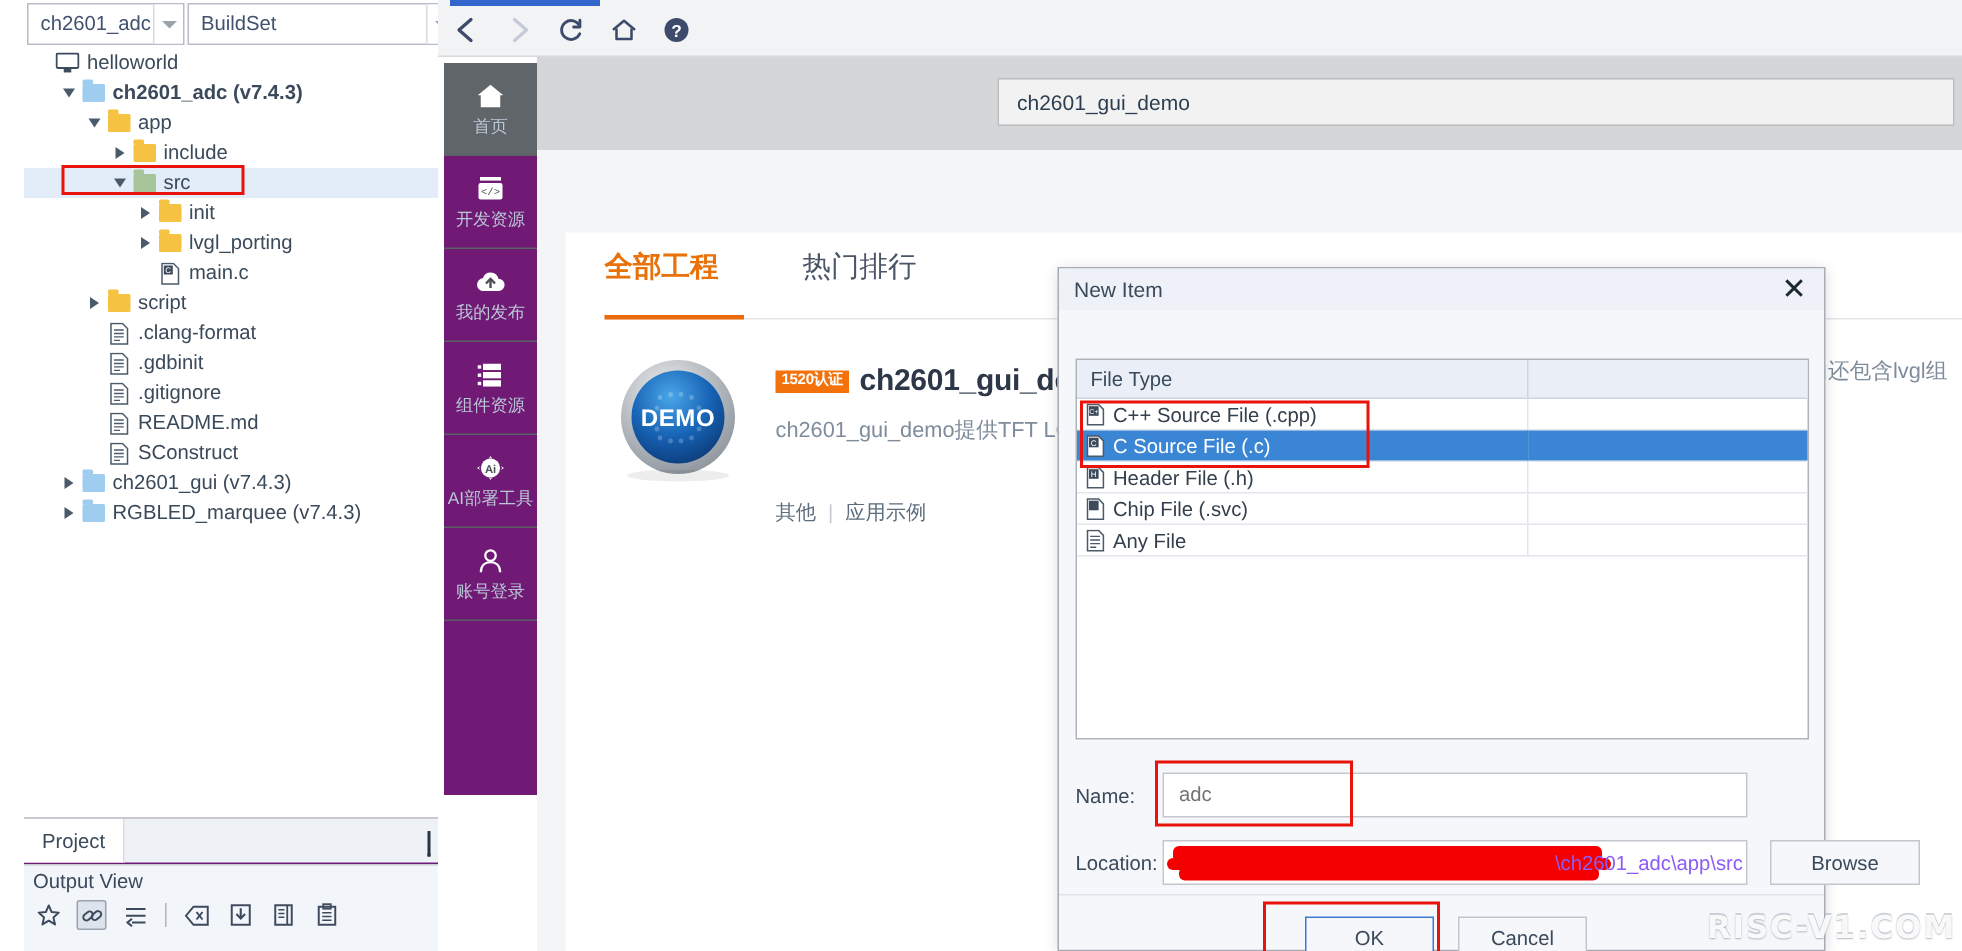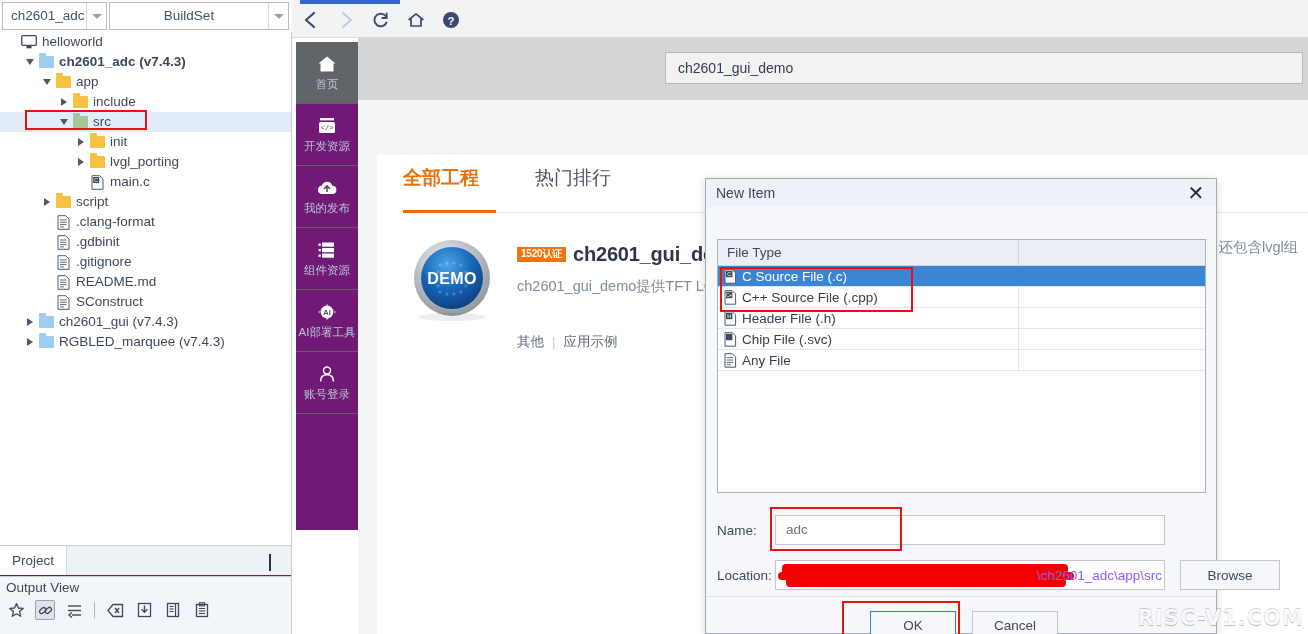--- a/index.html
+++ b/index.html
@@ -9,21 +9,21 @@
     overflow: hidden;
     font-family: "Liberation Sans", "DejaVu Sans", sans-serif;
     font-size: 13px;
     color: #3b4a5a;
     background: #ffffff;
   }
   #root { position: relative; width: 1308px; height: 634px; }
 
   
   #ide-panel {
-    position: absolute; left: 0; top: 0; width: 292px; height: 634px;
+    position: absolute; left: 16px; top: 0; width: 292px; height: 634px;
     background: #701a75;
     border-right: 1px solid #c8ccd2;
   }
   .combo-row {
     position: absolute; left: 0; top: 0; width: 292px; height: 32px;
     display: flex; align-items: stretch;
     background: #ffffff;
   }
   .combo {
     display: flex; align-items: center;
@@ -40,21 +40,21 @@
     display: flex; align-items: center; justify-content: center;
     background: #fff;
   }
   .tri-down {
     width: 0; height: 0; border-left: 5px solid transparent;
     border-right: 5px solid transparent; border-top: 5px solid #9aa2ad;
   }
   #combo-project { width: 105px; }
   #combo-project .cb-text { width: 83px; }
   #combo-buildset { width: 180px; }
-  #combo-buildset .cb-text { width: 158px; text-align: center; }
+  #combo-buildset .cb-text { width: 158px; }
 
   
   #tree {
     position: absolute; left: 0; top: 32px; width: 291px; height: 513px;
     background: #fff; overflow: hidden;
   }
   .tree-row {
     position: relative; height: 20px; display: flex; align-items: center;
     white-space: nowrap; font-size: 13.5px; color: #3b4a5a;
     padding-left: 6px;
@@ -708,43 +708,43 @@
       <span id="dlg-close">✕</span>
     </div>
 
     <div id="dlg-body">
       <div id="filetype-table">
         <div id="ft-header">
           <div class="c1">File Type</div>
           <div class="c2"></div>
         </div>
         <div id="ft-rows">
+            <div class="ft-row">
+              <div class="c1">
+                <span class="fileico">
+                  <svg width="13" height="15" viewBox="0 0 13 15">
+                    <path d="M1,0.7 H8.4 L11.6,3.9 V14.2 H1 Z" fill="#fff" stroke="#4a5a6a" stroke-width="1"></path>
+                    <rect x="2" y="1.8" width="6.4" height="6.4" fill="#3d4a5c"></rect>
+                    <text x="5.2" y="7" font-size="4.6" fill="#ffffff" text-anchor="middle" font-family="Liberation Sans, sans-serif">C+</text>
+                  </svg>
+                </span>
+                <span>C++ Source File (.cpp)</span>
+              </div>
+              <div class="c2"></div>
+            </div>
             <div class="ft-row selected">
               <div class="c1">
                 <span class="fileico">
                   <svg width="13" height="15" viewBox="0 0 13 15">
                     <path d="M1,0.7 H8.4 L11.6,3.9 V14.2 H1 Z" fill="#fff" stroke="#4a5a6a" stroke-width="1"></path>
                     <rect x="2" y="1.8" width="6.4" height="6.4" fill="#3d4a5c"></rect>
                     <text x="5.2" y="7" font-size="5.4" fill="#ffffff" text-anchor="middle" font-family="Liberation Sans, sans-serif">C</text>
                   </svg>
                 </span>
                 <span>C Source File (.c)</span>
-              </div>
-              <div class="c2"></div>
-            </div>
-            <div class="ft-row">
-              <div class="c1">
-                <span class="fileico">
-                  <svg width="13" height="15" viewBox="0 0 13 15">
-                    <path d="M1,0.7 H8.4 L11.6,3.9 V14.2 H1 Z" fill="#fff" stroke="#4a5a6a" stroke-width="1"></path>
-                    <rect x="2" y="1.8" width="6.4" height="6.4" fill="#3d4a5c"></rect>
-                    <text x="5.2" y="7" font-size="4.6" fill="#ffffff" text-anchor="middle" font-family="Liberation Sans, sans-serif">C+</text>
-                  </svg>
-                </span>
-                <span>C++ Source File (.cpp)</span>
               </div>
               <div class="c2"></div>
             </div>
             <div class="ft-row">
               <div class="c1">
                 <span class="fileico">
                   <svg width="13" height="15" viewBox="0 0 13 15">
                     <path d="M1,0.7 H8.4 L11.6,3.9 V14.2 H1 Z" fill="#fff" stroke="#4a5a6a" stroke-width="1"></path>
                     <rect x="2" y="1.8" width="6.4" height="6.4" fill="#3d4a5c"></rect>
                     <text x="5.2" y="7" font-size="5.4" fill="#ffffff" text-anchor="middle" font-family="Liberation Sans, sans-serif">H</text>

